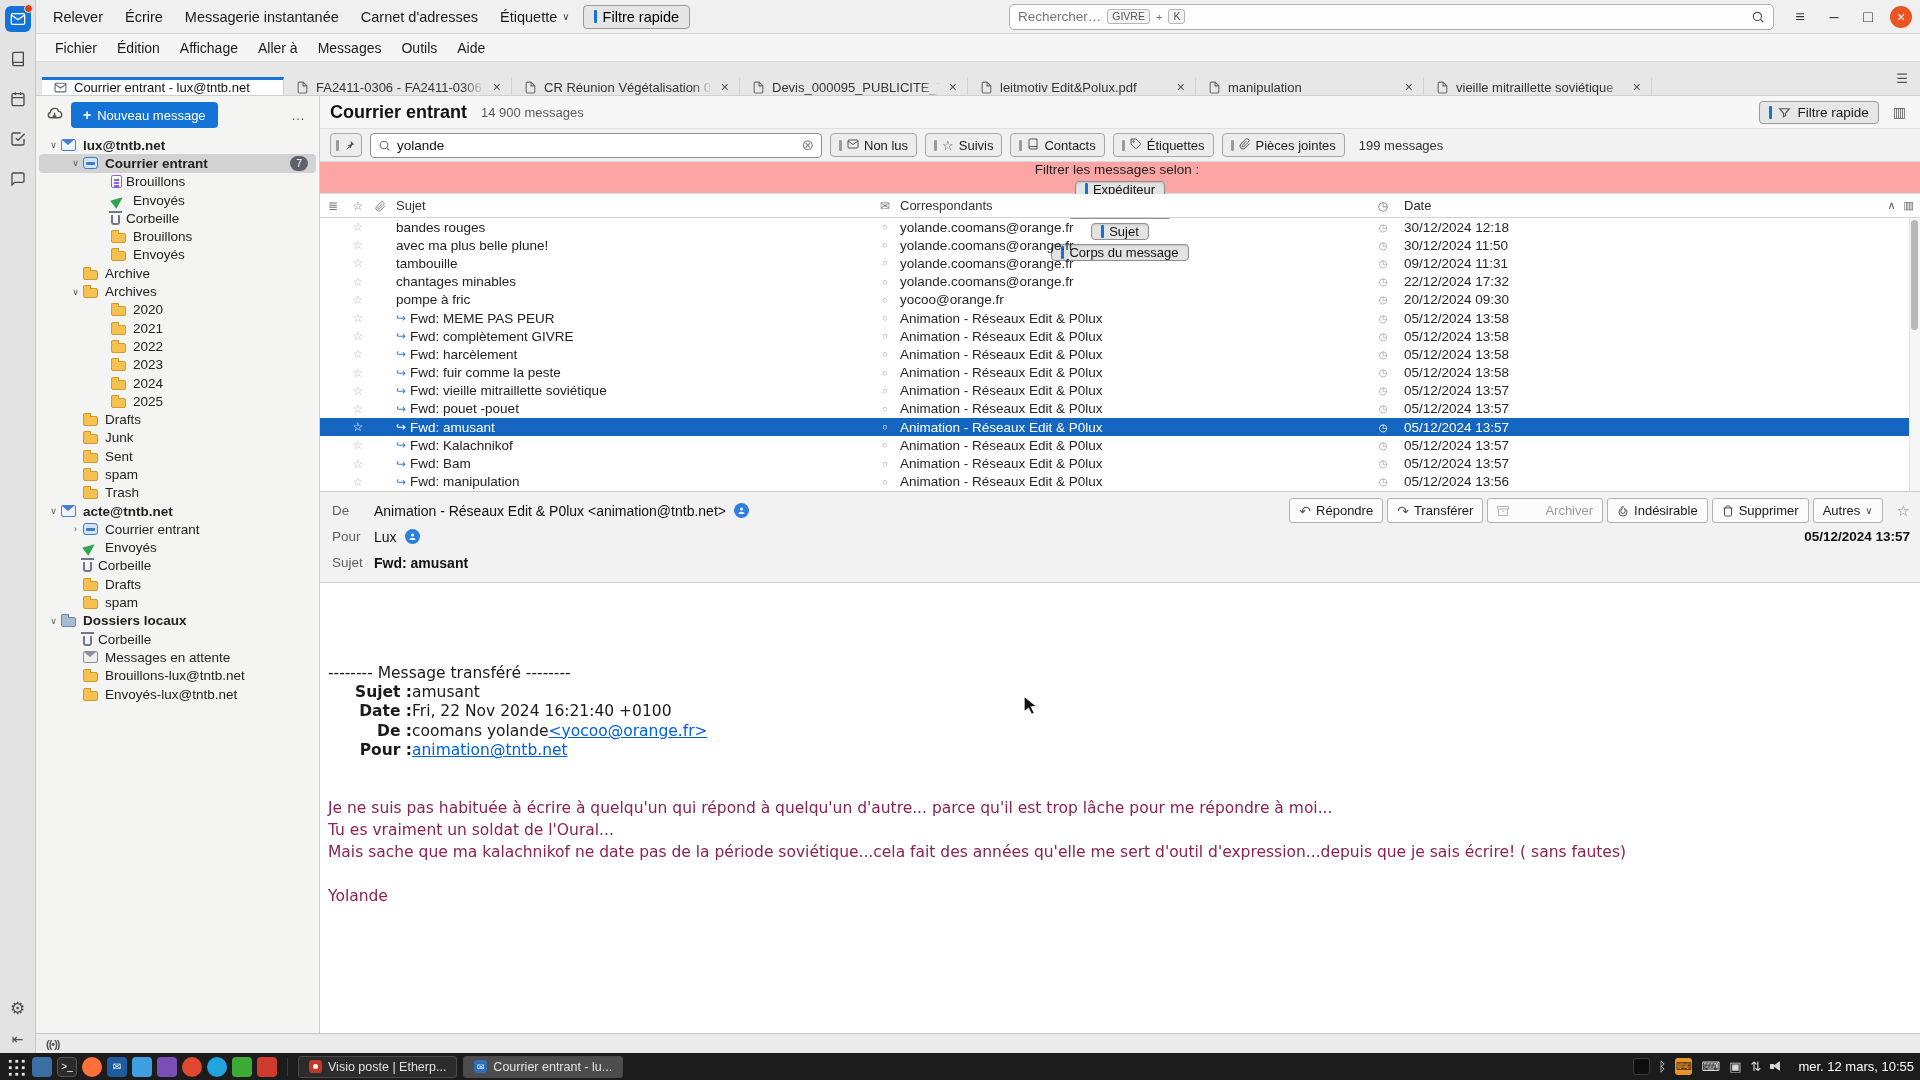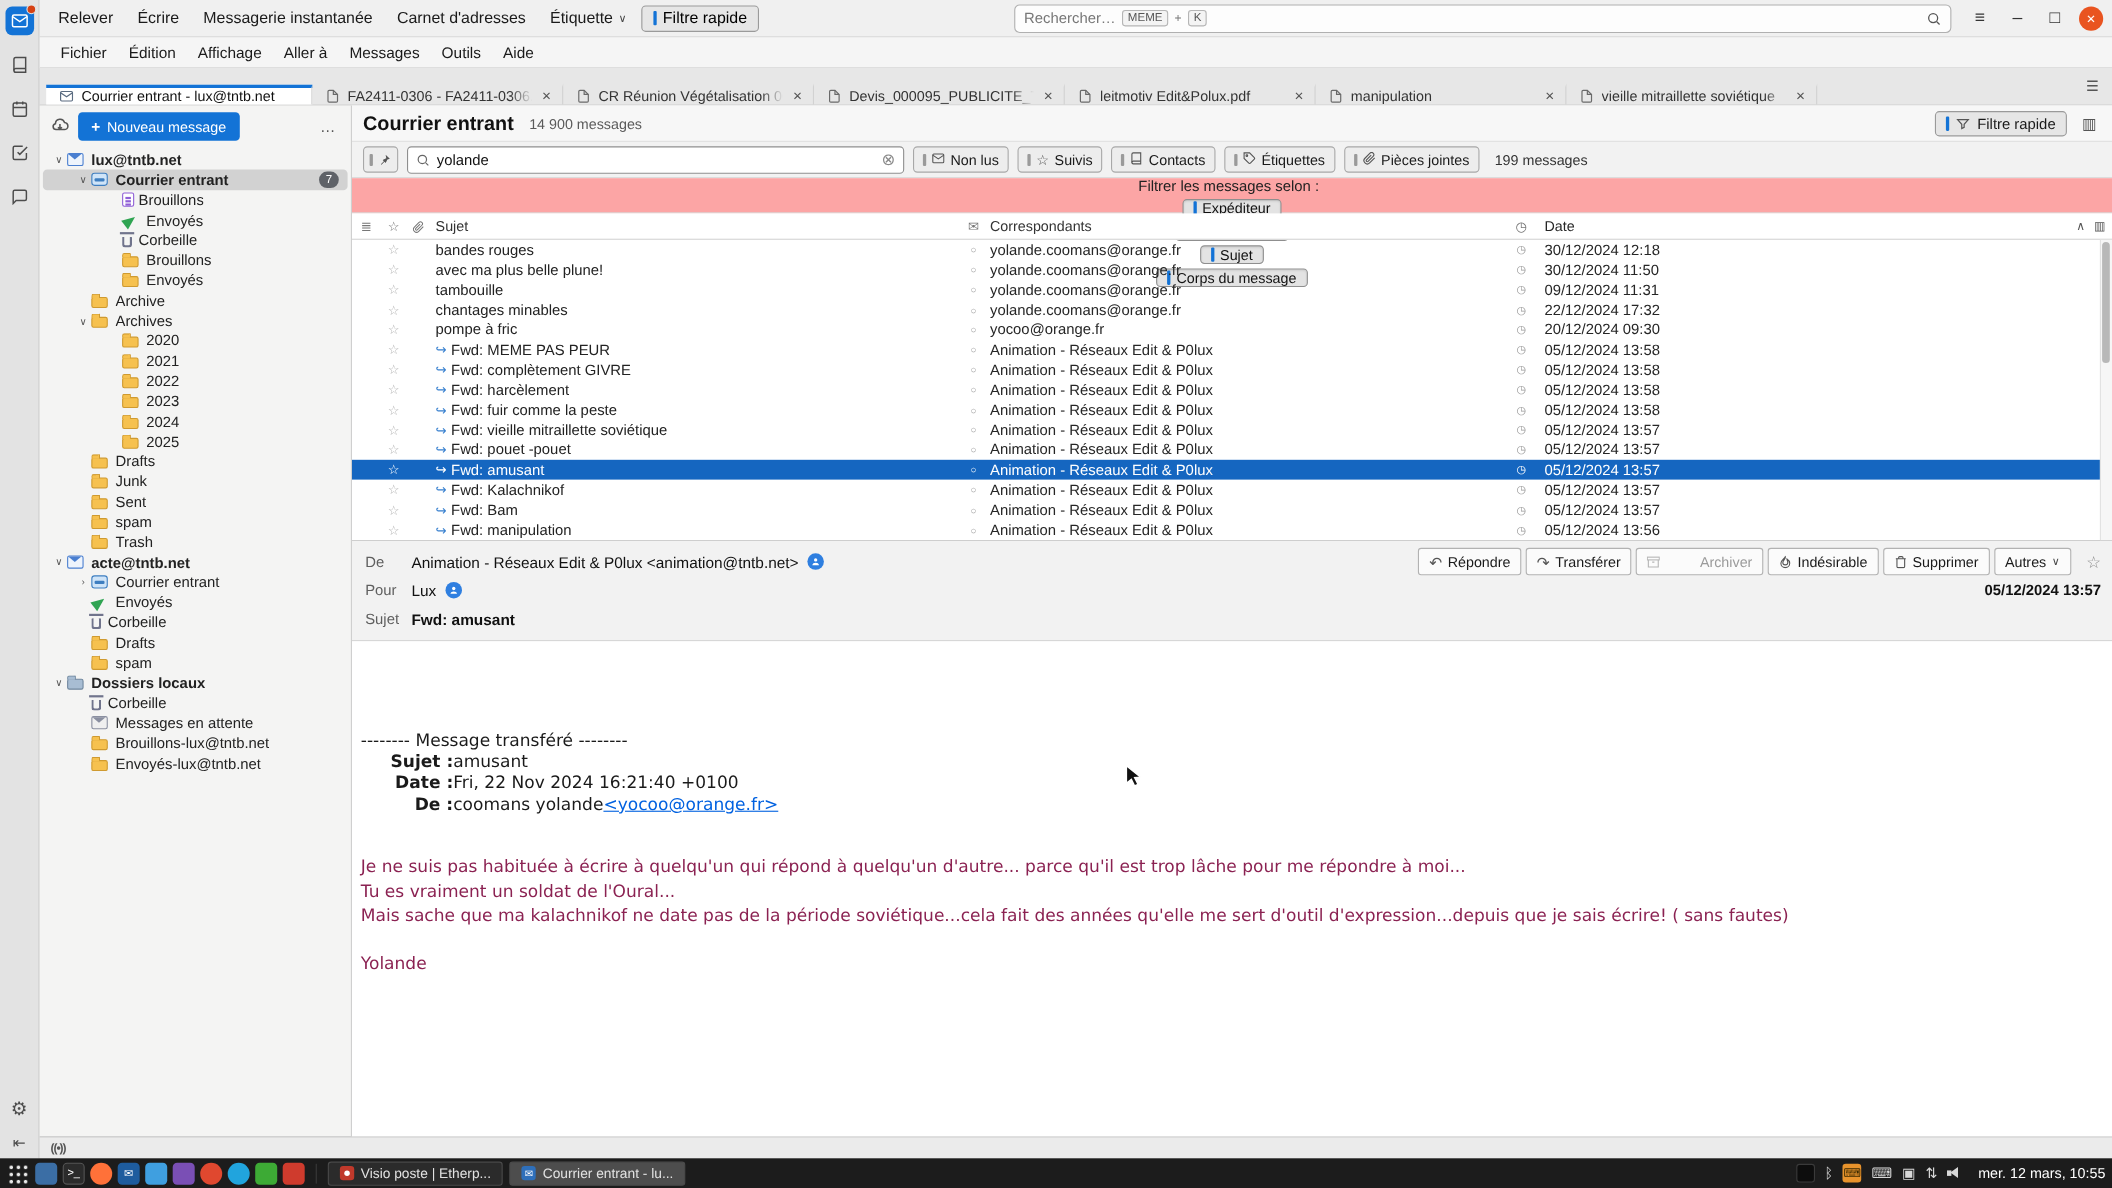--- a/index.html
+++ b/index.html
@@ -17,21 +17,21 @@
   .gear-glyph{font-size:17px;} .collapse-glyph{font-size:14px;}
   
   .win{flex:1;display:flex;flex-direction:column;min-width:0;}
   
   .utoolbar{height:34px;background:#f0f0f0;border-bottom:1px solid #d6d6d6;display:flex;align-items:center;padding:0 8px;gap:4px;}
   .tbtn{background:none;border:none;font-size:14.5px;color:#1a1a1a;padding:4px 9px;border-radius:4px;display:flex;align-items:center;gap:5px;font-family:inherit;}
   .chev{font-size:10px;color:#444;}
   .pip{display:inline-block;width:3px;height:13px;background:var(--accent,#1373d6);border-radius:1px;}
   .pip.gray{background:#9a9a9a;height:11px;}
   .qf-top{border:1px solid #9a9a9a;background:#e6e6e6;border-radius:4px;padding:3px 10px;display:flex;align-items:center;gap:6px;font-size:14.5px;font-family:inherit;}
-  .g-search{margin-left:auto;width:852px;height:26px;border:1px solid #b0b0b0;border-radius:5px;background:#fdfdfd;display:flex;align-items:center;padding:0 8px;gap:6px;}
+  .g-search{margin-left:auto;width:765px;height:26px;border:1px solid #b0b0b0;border-radius:5px;background:#fdfdfd;display:flex;align-items:center;padding:0 8px;gap:6px;}
   .g-search .ph{color:#777;font-size:13.5px;}
   .kbd{border:1px solid #b5b5b5;border-radius:3px;background:#f4f4f4;font-size:10.5px;color:#555;padding:1px 4px;line-height:1;}
   .plus-k{color:#777;font-size:11px;}
   .g-search .mag{margin-left:auto;color:#555;}
   .winctl{display:flex;align-items:center;gap:10px;margin-left:10px;}
   .wbtn{background:none;border:none;font-size:16px;color:#333;width:24px;height:24px;display:flex;align-items:center;justify-content:center;font-family:inherit;}
   .wbtn.close{background:var(--close,#e95420);color:#fff;border-radius:50%;width:22px;height:22px;font-size:14px;}
   
   .menubar{height:28px;background:#f5f5f5;border-bottom:1px solid #dcdcdc;display:flex;align-items:center;padding:0 10px;gap:2px;}
   .menu-item{font-size:14px;color:#1a1a1a;padding:3px 9px;border-radius:3px;background:none;border:none;font-family:inherit;}
@@ -289,21 +289,21 @@
         <button class="tbtn">
             <span>Étiquette</span>
             <span class="chev">∨</span>
           </button>
         <button class="qf-top">
             <span class="pip"></span>
             <span>Filtre rapide</span>
           </button>
         <div class="g-search">
           <span class="ph">Rechercher…</span>
-          <span class="kbd">MEME</span>
+          <span class="kbd">GIVRE</span>
           <span class="plus-k">+</span>
           <span class="kbd">K</span>
           <svg class="mag" width="14" height="14">
               <use href="#i-search"></use>
             </svg>
         </div>
         <div class="winctl">
           <button class="wbtn">≡</button>
           <button class="wbtn">–</button>
           <button class="wbtn">□</button>
@@ -1031,20 +1031,25 @@
                   </div>
                 <div class="fwdrow">
                     <span class="fl">Date :</span>
                     <span class="fv">Fri, 22 Nov 2024 16:21:40 +0100</span>
                   </div>
                 <div class="fwdrow">
                     <span class="fl">De :</span>
                     <span class="fv">coomans yolande </span>
                     <a class="fk">&lt;yocoo@orange.fr&gt;</a>
                   </div>
+                <div class="fwdrow">
+                    <span class="fl">Pour :</span>
+                    <span class="fv"></span>
+                    <a class="fk">animation@tntb.net</a>
+                  </div>
               </div>
               <p class="quote-p">Je ne suis pas habituée à écrire à quelqu'un qui répond à quelqu'un d'autre... parce qu'il est trop lâche pour me répondre à moi...</p>
               <p class="quote-p">Tu es vraiment un soldat de l'Oural...</p>
               <p class="quote-p">Mais sache que ma kalachnikof ne date pas de la période soviétique...cela fait des années qu'elle me sert d'outil d'expression...depuis que je sais écrire! ( sans fautes)</p>
               <p class="sig">Yolande</p>
             </div>
           </div>
         </section>
       </div>
 

